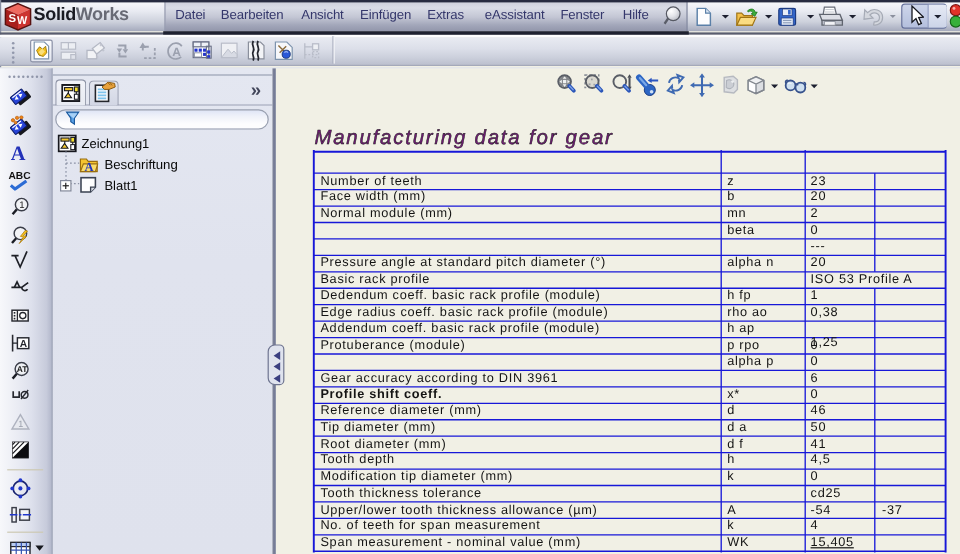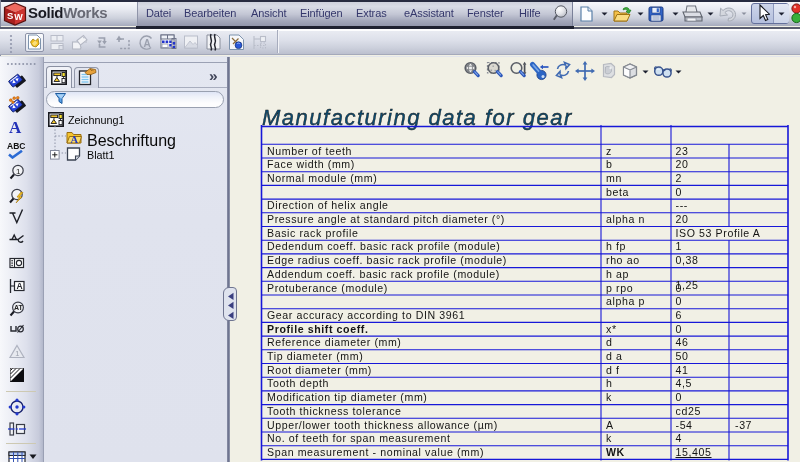--- a/index.html
+++ b/index.html
@@ -374,21 +374,21 @@
       <line x1="2" y1="0" x2="2" y2="28"></line>
       <line x1="2" y1="10" x2="13" y2="10"></line>
       <line x1="2" y1="27" x2="13" y2="27"></line>
     </g>
   </svg>
 <svg style="position:absolute;left:66px;top:129.5px" width="16" height="14" viewBox="0 0 16 14">
     <path d="M1 2.5 L6 2.5 L7.5 4.5 L15 4.5 L15 13 L1 13 Z" fill="#f5c430" stroke="#9a6e10" stroke-width="1"></path>
 <path d="M1 13 L3.5 6.5 L15.5 6.5 L13.5 13 Z" fill="#fadc6a" stroke="#9a6e10" stroke-width="1"></path>
 <text x="4.5" y="12.5" font-family="Liberation Serif" font-size="10.5" font-weight="bold" fill="#2036c0">A</text>
   </svg>
-<div class="abs" style="left:87px;top:131.5px;font-size:16px;color:#080808">Beschriftung</div>
+<div class="abs" style="left:87px;top:131.5px;font-size:11px;color:#080808">Beschriftung</div>
 <svg style="position:absolute;left:50px;top:150px" width="10" height="10" viewBox="0 0 10 10">
     <rect x="0.5" y="0.5" width="8.6" height="8.6" fill="#fff" stroke="#848a9c" stroke-width="1"></rect>
 <line x1="2.2" y1="4.8" x2="7.4" y2="4.8" stroke="#222" stroke-width="1"></line>
     <line x1="4.8" y1="2.2" x2="4.8" y2="7.4" stroke="#222" stroke-width="1"></line>
   </svg>
 <svg style="position:absolute;left:66px;top:146.5px" width="15" height="14" viewBox="0 0 15 14">
     <path d="M1.5 1 L13.5 1 L13.5 9 L9.5 13 L1.5 13 Z" fill="#fdfdfe" stroke="#3a4252" stroke-width="1.3"></path>
 <path d="M13.5 9 L9.5 9 L9.5 13" fill="#d6dae4" stroke="#3a4252" stroke-width="1.1"></path>
   </svg>
 <div class="abs" style="left:87px;top:148.5px;font-size:10.8px;color:#080808">Blatt1</div>
@@ -477,21 +477,21 @@
   </svg>
 <svg style="position:absolute;left:653.0px;top:61.0px" width="20" height="20" viewBox="0 0 20 20">
     <circle cx="5.8" cy="10.2" r="4.1" fill="#cfe0f0" stroke="#37528c" stroke-width="1.5"></circle>
 <circle cx="14" cy="12" r="4.1" fill="#cfe0f0" stroke="#37528c" stroke-width="1.5"></circle>
 <path d="M9.6 9.4 C10.6 8.6 11.4 9 12.2 10 M1.9 8.4 C1 7 2 5.6 3.6 6 M17.9 10.4 C18.9 9 18 7.6 16.6 7.8" stroke="#37528c" stroke-width="1.2" fill="none"></path>
 <path d="M3.8 8.8 C4.4 8 5.8 8 6.6 8.6" stroke="#f4f8fc" stroke-width="1" fill="none"></path>
   </svg>
 <svg style="position:absolute;left:674.5px;top:69.5px" width="7" height="4" viewBox="0 0 7 4">
     <path d="M0.5 0.5 L6.5 0.5 L3.5 3.5 Z" fill="#1d2030"></path>
   </svg>
-<div class="abs" style="left:262px;top:104.5px;font-size:22px;font-style:italic;color:#0c4a6e;letter-spacing:1.5px;-webkit-text-stroke:0.4px #181818;white-space:nowrap">Manufacturing data for gear</div>
+<div class="abs" style="left:262px;top:104.5px;font-size:17px;font-style:italic;color:#701a75;letter-spacing:1.5px;-webkit-text-stroke:0.4px #181818;white-space:nowrap">Manufacturing data for gear</div>
 <div style="position:absolute;left:261.5px;top:126.5px;width:526.5px;height:372px;">
     <div style="position:absolute;left:0;top:0;width:526.5px;height:17.8px;"></div>
     <svg width="529.5" height="335.5" style="position:absolute;left:-1.5px;top:-1.5px">
       <line x1="1.5" y1="0" x2="1.5" y2="335.5" stroke="#1717d8" stroke-width="1.6"></line>
       <line x1="528.0" y1="0" x2="528.0" y2="335.5" stroke="#1717d8" stroke-width="1.6"></line>
       <line x1="1.5" y1="1.5" x2="528.0" y2="1.5" stroke="#1717d8" stroke-width="1.6"></line>
       <line x1="1.5" y1="19.3" x2="528.0" y2="19.3" stroke="#1717d8" stroke-width="1.1"></line>
       <line x1="1.5" y1="33.0" x2="528.0" y2="33.0" stroke="#1717d8" stroke-width="1.1"></line>
       <line x1="1.5" y1="46.7" x2="528.0" y2="46.7" stroke="#1717d8" stroke-width="1.1"></line>
       <line x1="1.5" y1="60.400000000000006" x2="528.0" y2="60.400000000000006" stroke="#1717d8" stroke-width="1.1"></line>
@@ -545,21 +545,20 @@
     <div class="ct" style="left:344.5px;top:19.0px;">z</div>
     <div class="ct" style="left:414.0px;top:19.0px;">23</div>
     <div class="ct" style="left:5.5px;top:32.7px;width:330px;">Face width (mm)</div>
     <div class="ct" style="left:344.5px;top:32.7px;">b</div>
     <div class="ct" style="left:414.0px;top:32.7px;">20</div>
     <div class="ct" style="left:5.5px;top:46.400000000000006px;width:330px;">Normal module (mm)</div>
     <div class="ct" style="left:344.5px;top:46.400000000000006px;">mn</div>
     <div class="ct" style="left:414.0px;top:46.400000000000006px;">2</div>
     <div class="ct" style="left:344.5px;top:60.10000000000001px;">beta</div>
     <div class="ct" style="left:414.0px;top:60.10000000000001px;">0</div>
-    <div class="ct" style="left:5.5px;top:73.80000000000001px;width:330px;">Direction of helix angle</div>
     <div class="ct" style="left:414.0px;top:73.80000000000001px;">---</div>
     <div class="ct" style="left:5.5px;top:87.50000000000001px;width:330px;">Pressure angle at standard pitch diameter (°)</div>
     <div class="ct" style="left:344.5px;top:87.50000000000001px;">alpha n</div>
     <div class="ct" style="left:414.0px;top:87.50000000000001px;">20</div>
     <div class="ct" style="left:5.5px;top:101.20000000000002px;width:330px;">Basic rack profile</div>
     <div class="ct" style="left:414.0px;top:101.20000000000002px;">ISO 53 Profile A</div>
     <div class="ct" style="left:5.5px;top:114.90000000000002px;width:330px;">Dedendum coeff. basic rack profile (module)</div>
     <div class="ct" style="left:344.5px;top:114.90000000000002px;">h fp</div>
     <div class="ct" style="left:414.0px;top:114.90000000000002px;">1</div>
     <div class="ct" style="left:5.5px;top:128.60000000000002px;width:330px;">Edge radius coeff. basic rack profile (module)</div>
@@ -596,14 +595,14 @@
     <div class="ct" style="left:5.5px;top:279.2999999999999px;width:330px;">Tooth thickness tolerance</div>
     <div class="ct" style="left:414.0px;top:279.2999999999999px;">cd25</div>
     <div class="ct" style="left:5.5px;top:292.9999999999999px;width:330px;">Upper/lower tooth thickness allowance (µm)</div>
     <div class="ct" style="left:344.5px;top:292.9999999999999px;">A</div>
     <div class="ct" style="left:414.0px;top:292.9999999999999px;">-54</div>
     <div class="ct" style="left:473.5px;top:292.9999999999999px;">-37</div>
     <div class="ct" style="left:5.5px;top:306.6999999999999px;width:330px;">No. of teeth for span measurement</div>
     <div class="ct" style="left:344.5px;top:306.6999999999999px;">k</div>
     <div class="ct" style="left:414.0px;top:306.6999999999999px;">4</div>
     <div class="ct" style="left:5.5px;top:320.39999999999986px;width:330px;">Span measurement - nominal value (mm)</div>
-    <div class="ct" style="left:344.5px;top:320.39999999999986px;font-weight:bold;">WK</div>
+    <div class="ct" style="left:344.5px;top:320.39999999999986px;">WK</div>
     <div class="ct" style="left:414.0px;top:320.39999999999986px;text-decoration:underline;">15,405</div>
   </div>
 </body></html>

